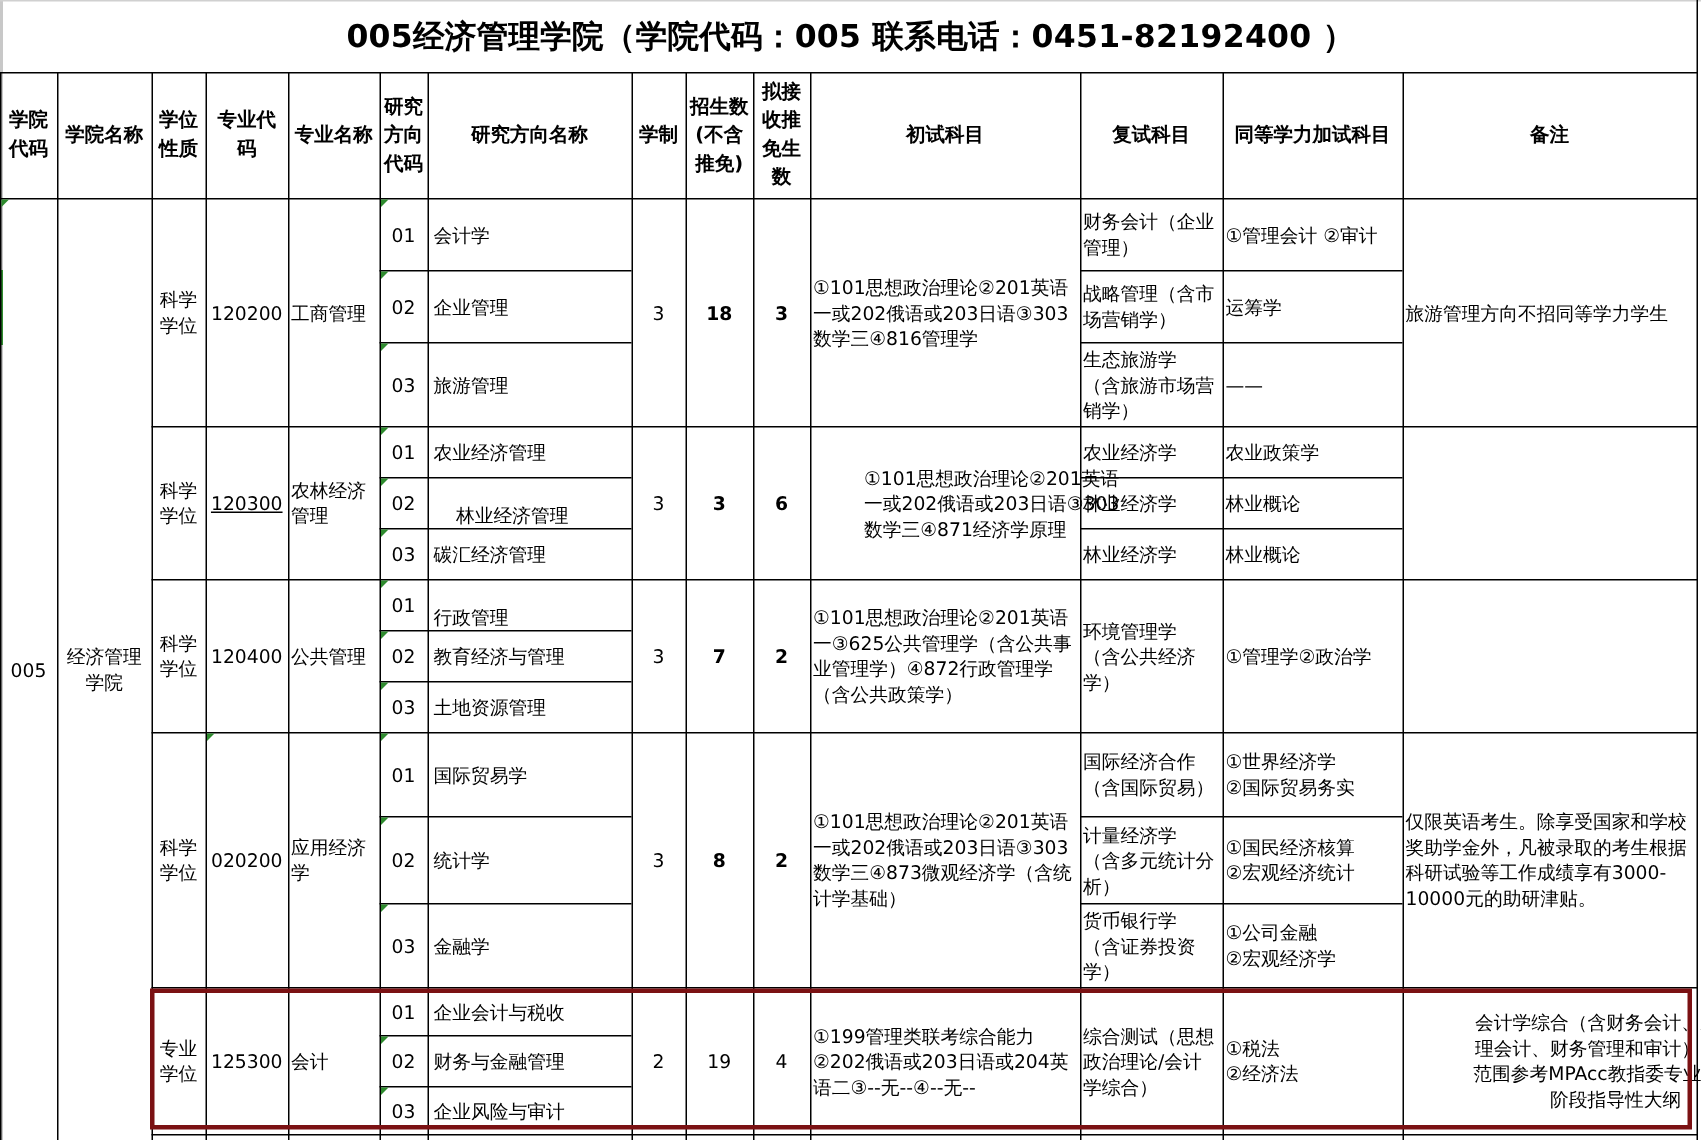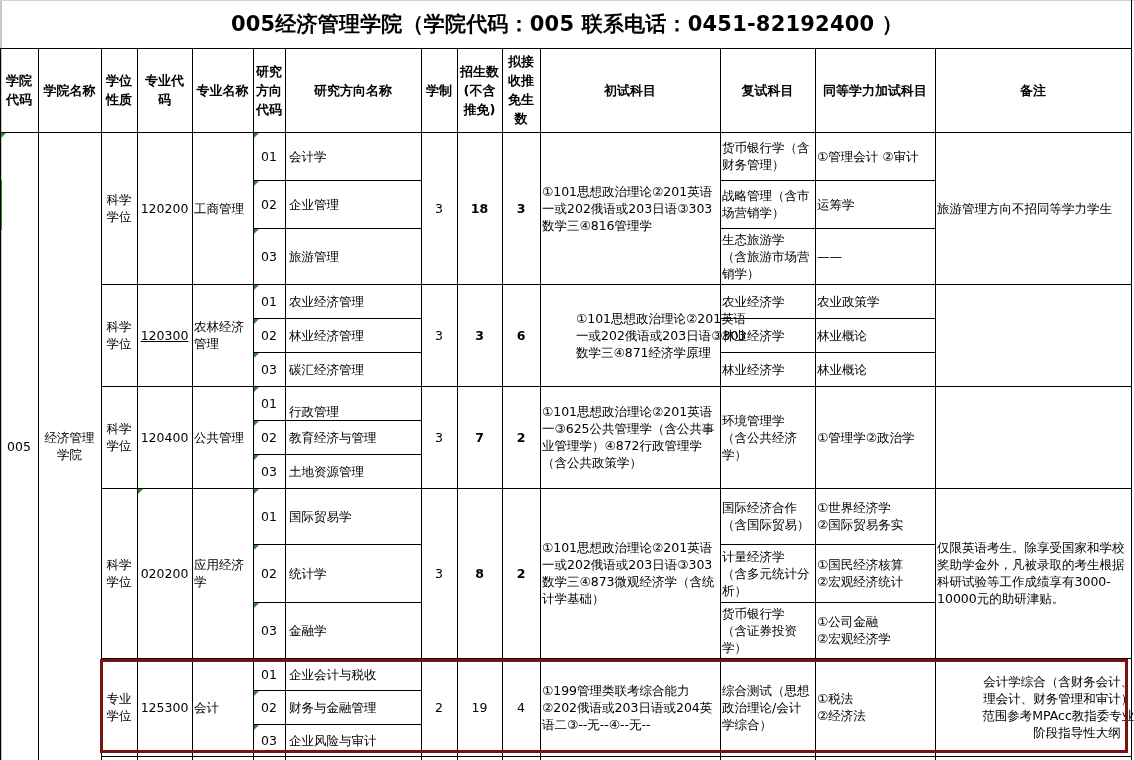--- a/index.html
+++ b/index.html
@@ -128,21 +128,21 @@
 <div class="cell c b" style="left:457px;top:132px;width:45px;height:152px;">
     <span>18</span>
   </div>
 <div class="cell c b" style="left:502px;top:132px;width:38px;height:152px;">
     <span>3</span>
   </div>
 <div class="cell l" style="left:540px;top:132px;width:180px;height:152px;padding:0 2px;">
     <span class="txt">①101思想政治理论②201英语一或202俄语或203日语③303数学三④816管理学</span>
   </div>
 <div class="cell l" style="left:720px;top:132px;width:95px;height:48px;padding:0 2px;">
-    <span class="txt">货币银行学（含财务管理）</span>
+    <span class="txt">财务会计（企业管理）</span>
   </div>
 <div class="cell l" style="left:720px;top:180px;width:95px;height:48px;padding:0 2px;">
     <span class="txt">战略管理（含市场营销学）</span>
   </div>
 <div class="cell l" style="left:720px;top:228px;width:95px;height:56px;padding:0 2px;">
     <span class="txt">生态旅游学
 （含旅游市场营销学）</span>
   </div>
 <div class="cell l" style="left:815px;top:132px;width:120px;height:48px;padding:0 2px;">
     <span class="txt">①管理会计 ②审计</span>
@@ -170,21 +170,21 @@
   </div>
 <div class="cell c" style="left:253px;top:284px;width:32px;height:34px;">
     <span>01</span>
   </div>
 <div class="cell l" style="left:285px;top:284px;width:136px;height:34px;">
     <span>农业经济管理</span>
   </div>
 <div class="cell c" style="left:253px;top:318px;width:32px;height:34px;">
     <span>02</span>
   </div>
-<div class="cell l" style="left:285px;top:318px;width:136px;height:34px;">
+<div class="cell l" style="left:300px;top:318px;width:136px;height:34px;align-items:flex-end;">
     <span>林业经济管理</span>
   </div>
 <div class="cell c" style="left:253px;top:352px;width:32px;height:34px;">
     <span>03</span>
   </div>
 <div class="cell l" style="left:285px;top:352px;width:136px;height:34px;">
     <span>碳汇经济管理</span>
   </div>
 <div class="cell c" style="left:421px;top:284px;width:36px;height:102px;">
     <span>3</span>

